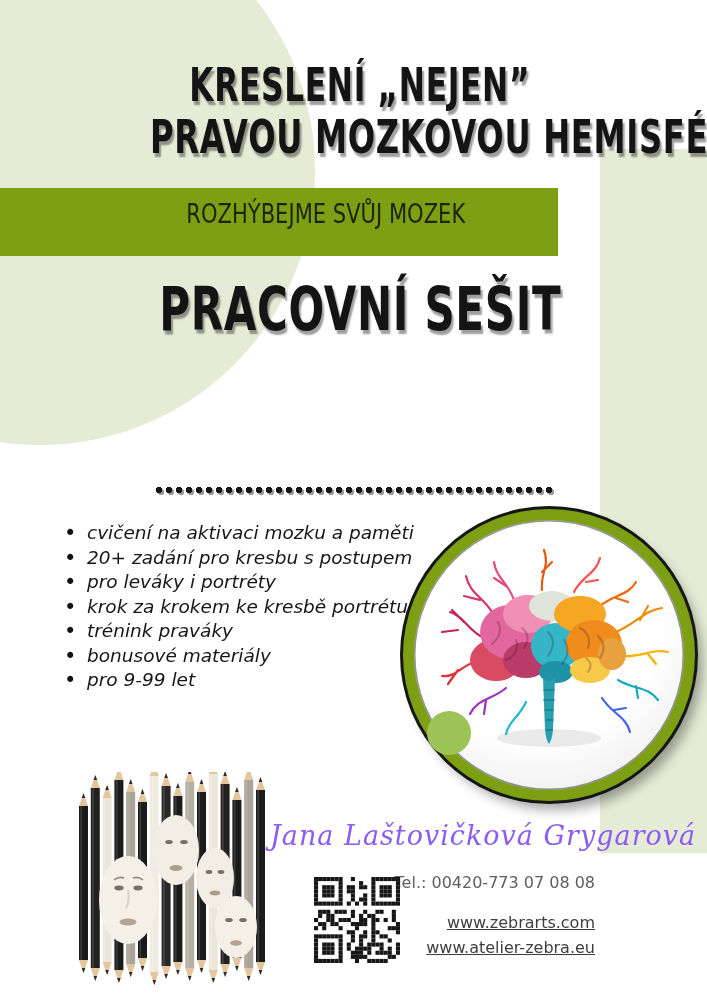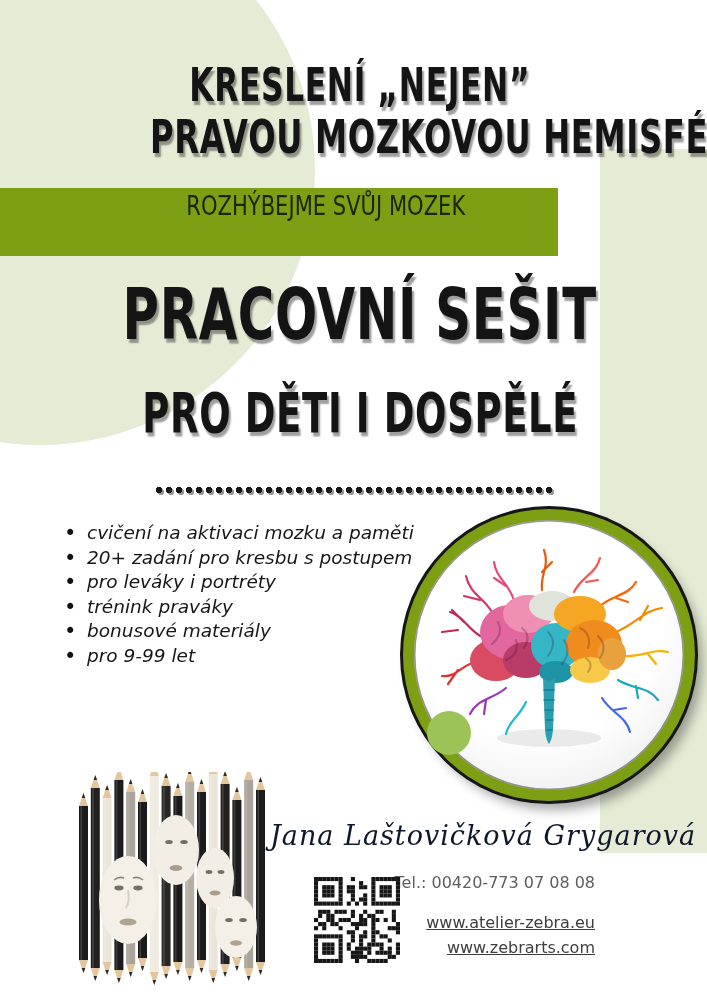--- a/index.html
+++ b/index.html
@@ -12,21 +12,21 @@
   .bg-rect{position:absolute;left:600px;top:149px;width:107px;height:704px;background:#e6ebd6;z-index:0;}
 
   
   .line{position:absolute;left:0;right:0;text-align:center;white-space:nowrap;z-index:3;}
   .comic{font-weight:800;color:#141414;margin-left:13px;}
   .sqz{display:inline-block;transform-origin:50% 50%;}
   .comic .sqz{text-shadow:3px 4px 2px rgba(0,0,0,0.38);letter-spacing:1px;}
 
   
   .banner{position:absolute;left:0;top:188px;width:558px;height:68px;background:#7d9f13;z-index:2;}
-  .banner-text{padding-left:94px;padding-top:2px;text-align:center;color:#1d2506;font-weight:500;}
+  .banner-text{padding-left:94px;padding-top:10px;text-align:center;color:#1d2506;font-weight:500;}
   .banner-text .bline{font-size:27px;line-height:32px;white-space:nowrap;}
 
   
   .dots{position:absolute;left:154px;top:486px;width:400px;height:10px;z-index:3;}
   .dots .dl{position:absolute;inset:0;
     background-image:radial-gradient(circle 3.1px at 5px 4px,#151515 97%,transparent 100%);
     background-size:10px 10px;background-repeat:repeat-x;}
   .dots .dl.shadow{transform:translate(2px,2px);
     background-image:radial-gradient(circle 3.1px at 5px 4px,#9a9a9a 97%,transparent 100%);}
 
@@ -48,21 +48,21 @@
   .badge-inner svg{width:100%;height:100%;display:block;}
   .accent-dot{position:absolute;left:24px;top:202px;width:44px;height:44px;border-radius:50%;
       background:#9cc355;z-index:5;}
 
   
   .pencils{position:absolute;left:78px;top:772px;width:190px;height:218px;z-index:3;}
   .pencils svg{width:100%;height:100%;display:block;}
 
   
   .signature{position:absolute;left:270px;top:820px;width:340px;text-align:center;z-index:3;
-      font-family:"DejaVu Serif",serif;font-style:italic;font-size:27px;color:#0f172a;
+      font-family:"DejaVu Serif",serif;font-style:italic;font-size:27px;color:#8b5cf6;
       letter-spacing:1px;white-space:nowrap;}
   .phone{position:absolute;left:350px;top:873px;width:245px;text-align:right;z-index:3;
       font-size:16px;color:#5e5e5e;}
   .links{position:absolute;left:350px;top:911px;width:245px;text-align:right;z-index:3;
       font-size:16px;color:#3e3e3e;line-height:24.5px;}
   .links .link{display:block;text-decoration:underline;cursor:pointer;}
   .qr{position:absolute;left:314px;top:877px;width:86px;height:86px;z-index:3;background:#fff;}
   .qr svg{width:100%;height:100%;display:block;fill:#161616;}
 </style>
 </head>
@@ -81,37 +81,35 @@
   </div>
 
   <div class="banner">
     <div class="banner-text">
       <div class="bline">
         <span class="sqz" style="transform:scaleX(0.78);">ROZHÝBEJME SVŮJ MOZEK</span>
       </div>
     </div>
   </div>
 
-  <div class="line comic" style="top:278px;font-size:71px;line-height:1.05;">
+  <div class="line comic" style="top:278px;font-size:60px;line-height:1.05;">
     <span class="sqz" style="transform:scaleX(0.70);">PRACOVNÍ SEŠIT</span>
-  </div>
-  <div class="line comic" style="top:380px;font-size:56px;">
-    <span class="sqz" style="transform:scaleX(0.66);">PRO DĚTI I DOSPĚLÉ</span>
   </div>
 
   <div class="dots">
     <div class="dl shadow"></div>
     <div class="dl"></div>
   </div>
 
   <div class="features">
     <ul>
         <li>cvičení na aktivaci mozku a paměti</li>
         <li>20+ zadání pro kresbu s postupem</li>
         <li>pro leváky i portréty</li>
+        <li>krok za krokem ke kresbě portrétu</li>
         <li>trénink praváky</li>
         <li>bonusové materiály</li>
         <li>pro 9-99 let</li>
       </ul>
   </div>
 
   <div class="badge">
     <div class="badge-ring"></div>
     <div class="badge-inner">
       <svg viewBox="0 0 270 270">
@@ -512,17 +510,17 @@
         <rect x="40" y="80" width="4" height="4"></rect>
         <rect x="52" y="80" width="4" height="4"></rect>
         <rect x="56" y="80" width="4" height="4"></rect>
         <rect x="60" y="80" width="4" height="4"></rect>
         <rect x="64" y="80" width="4" height="4"></rect>
         <rect x="68" y="80" width="4" height="4"></rect>
       </svg>
   </div>
 
   <div class="links">
+    <span class="link">www.zebrarts.com</span>
     <span class="link">www.atelier-zebra.eu</span>
-    <span class="link">www.zebrarts.com</span>
   </div>
 
 </div>
 
 </body></html>

